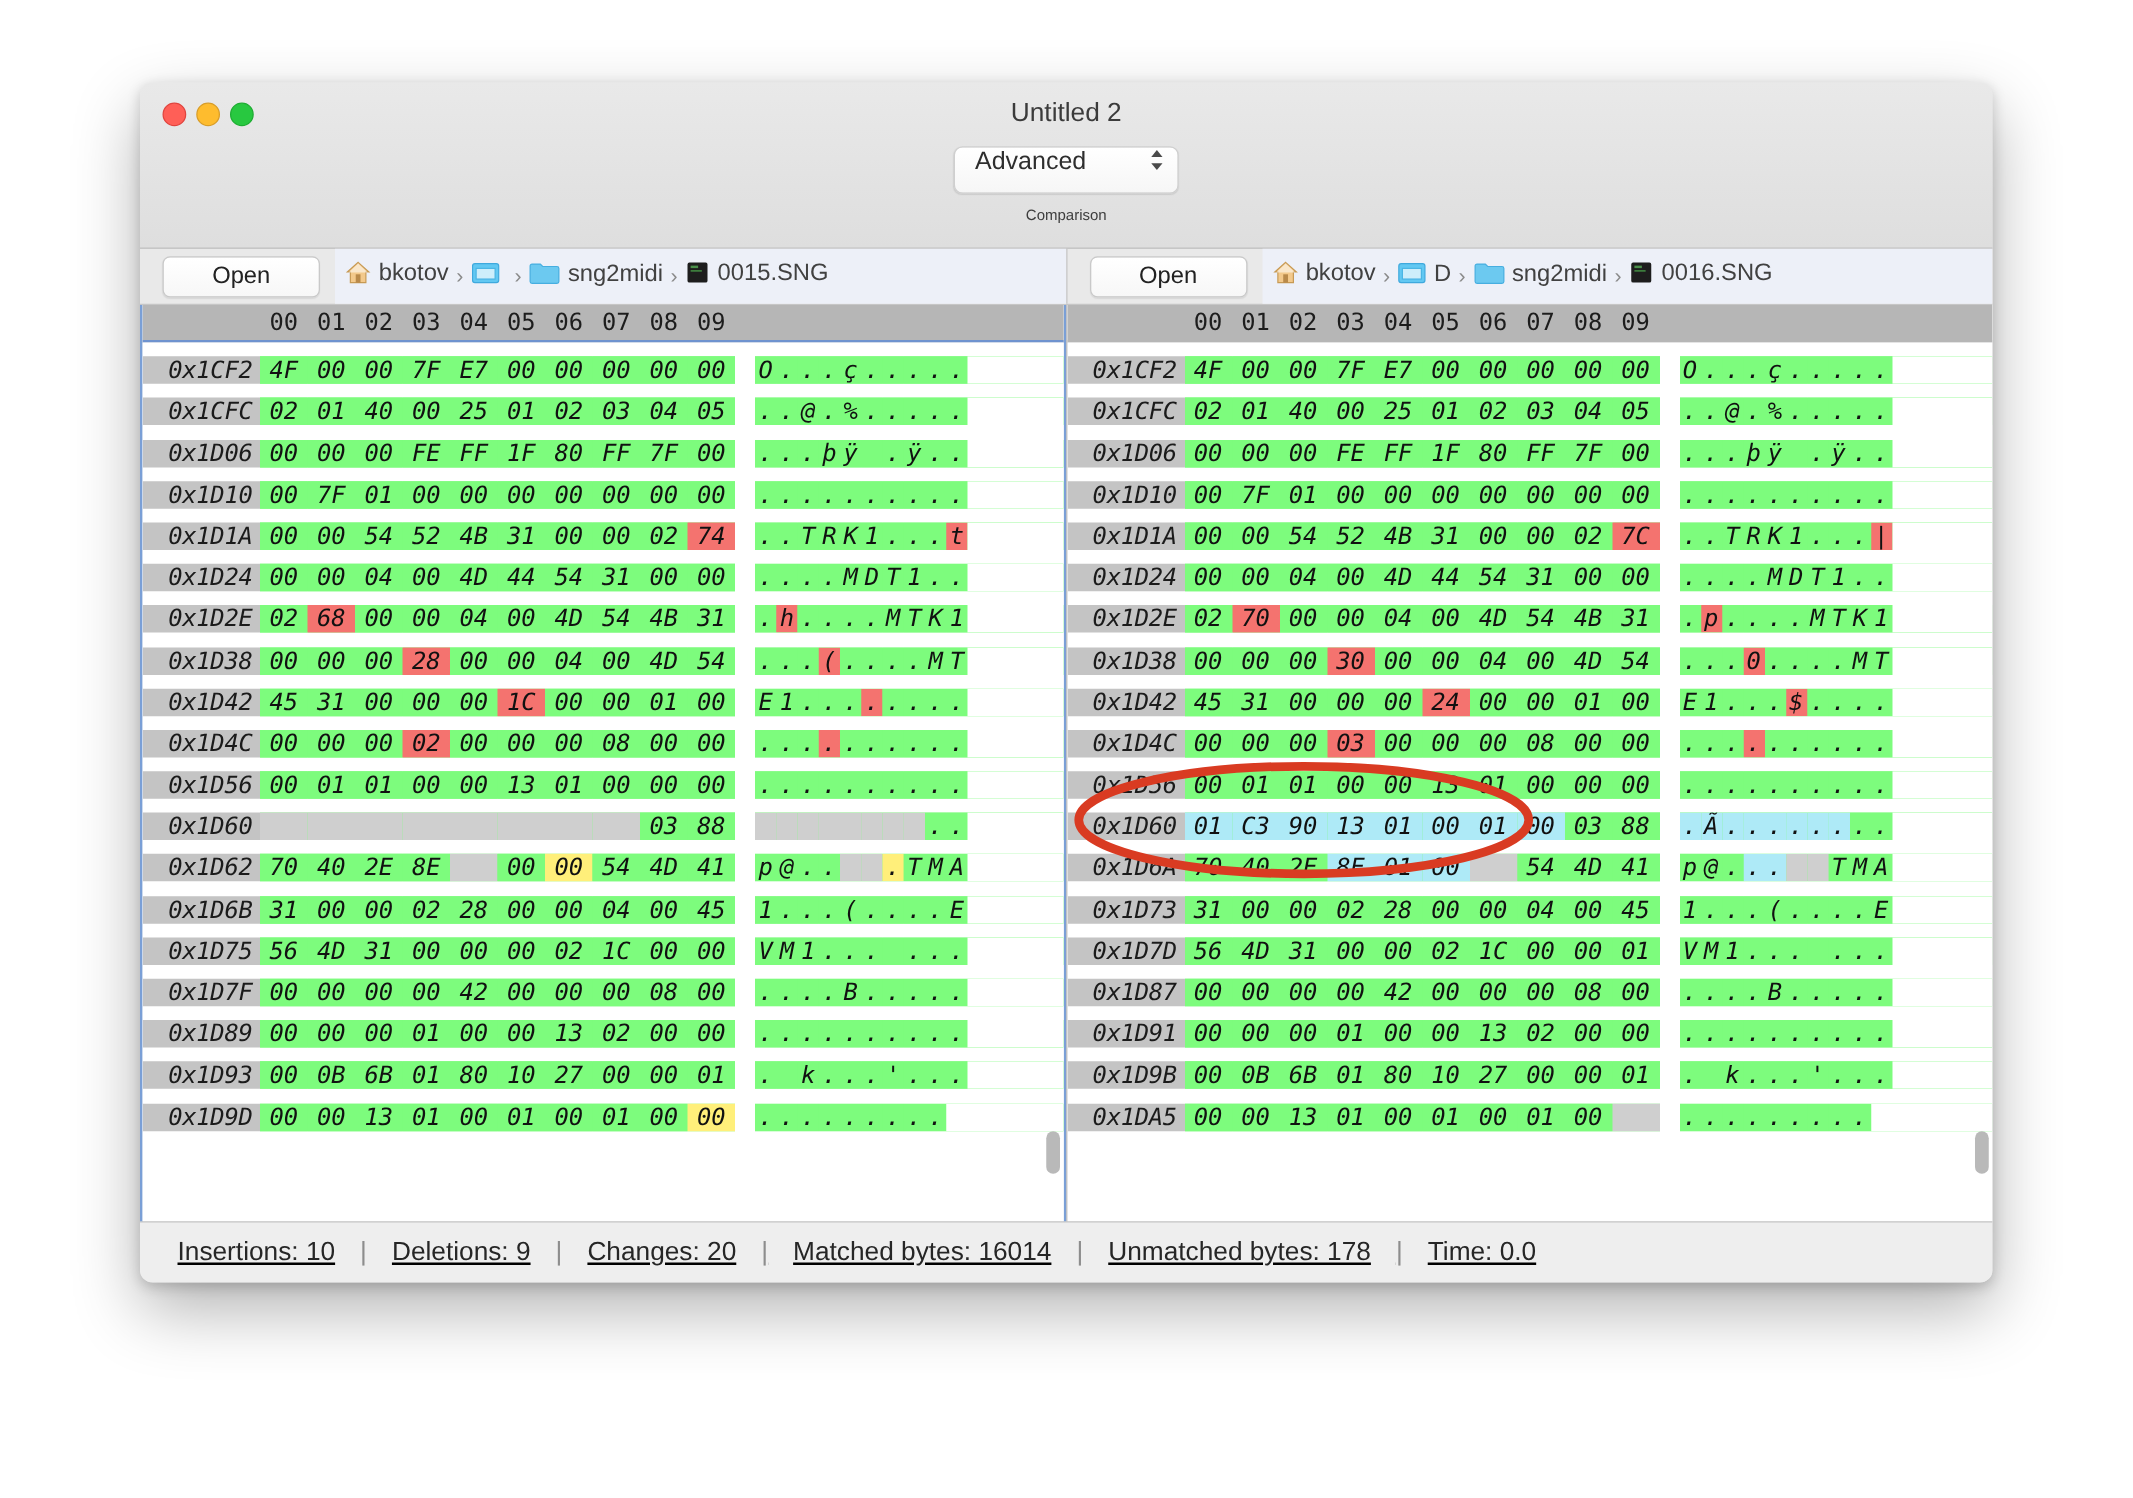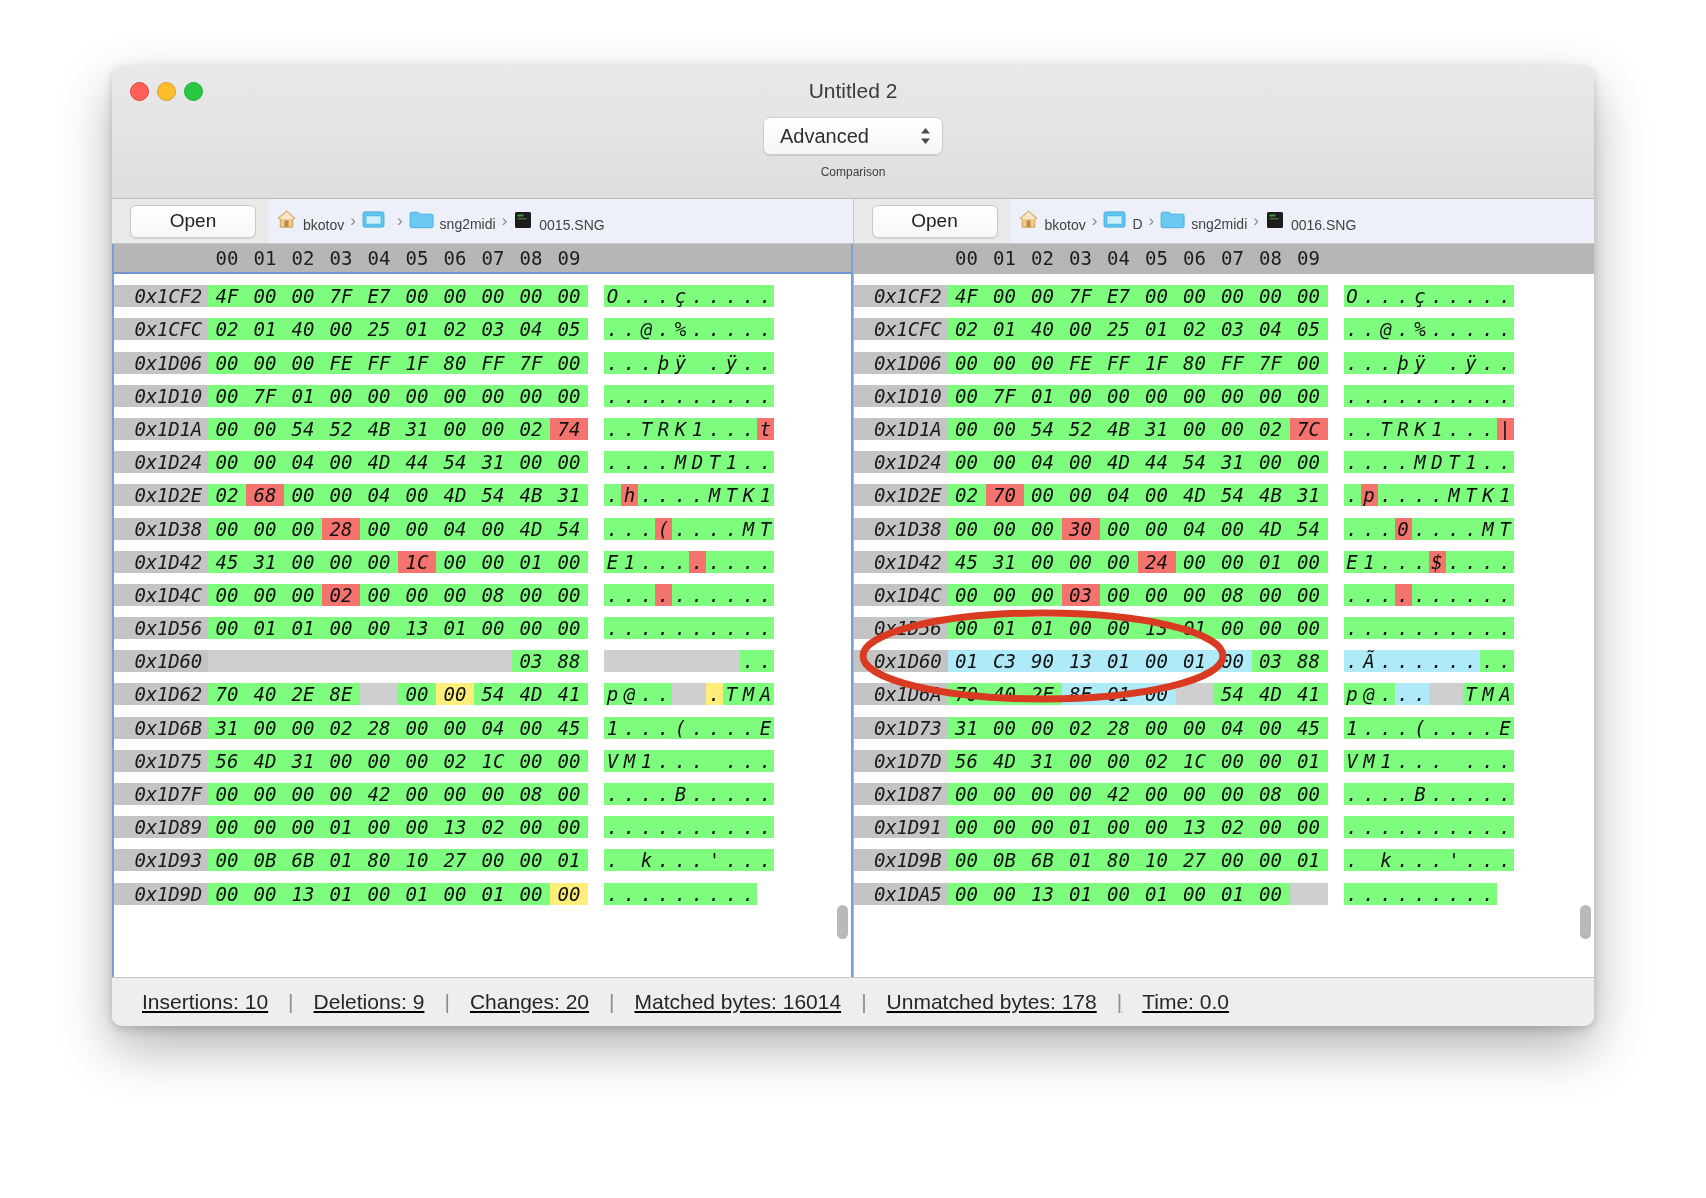--- a/index.html
+++ b/index.html
@@ -21,21 +21,21 @@
             background:linear-gradient(#e9e9e9,#dedede);
             border-bottom:1px solid #b9b9b9;}
   .traffic{position:absolute;left:18px;top:16px;display:flex;gap:8px;}
   .light{width:17px;height:17px;border-radius:50%;}
   .light.red{background:#ff5f57;border:.5px solid #e0443e;}
   .light.yellow{background:#febc2e;border:.5px solid #d89d28;}
   .light.green{background:#28c840;border:.5px solid #1ead32;}
   .wtitle{position:absolute;left:0;right:0;top:13px;text-align:center;
           font-size:21px;color:#3b3b3b;}
   .popupwrap{position:absolute;left:0;right:0;top:51px;text-align:center;}
-  .popup{display:inline-flex;align-items:center;justify-content:space-between;
+  .popup{display:inline-flex;justify-content:space-between;
          width:180px;height:38px;padding:0 10px 0 16px;
          background:linear-gradient(#ffffff,#f6f6f6);
          border:1px solid #cfcfcf;border-radius:7px;
          box-shadow:0 1px 1px rgba(0,0,0,0.10);
          font-size:20px;color:#2e2e2e;box-sizing:border-box;cursor:default;}
   .chev{display:flex;flex-direction:column;gap:2px;line-height:0;color:#555;}
   .chev svg{display:block;}
   .popuplabel{position:absolute;left:0;right:0;top:99px;text-align:center;
               font-size:12px;color:#3d3d3d;}
 
@@ -47,22 +47,22 @@
   .pathhalf + .pathhalf{border-left:1px solid #c6c6c6;}
   .openbtn{flex:0 0 auto;margin:0 12px 0 18px;width:124px;height:31px;
            background:linear-gradient(#ffffff,#f7f7f7);
            border:1px solid #c9c9c9;border-radius:6px;
            box-shadow:0 1px 1px rgba(0,0,0,.08);
            display:flex;align-items:center;justify-content:center;
            font-size:19px;color:#222;cursor:default;}
   .crumbs{flex:1 1 auto;height:100%;min-width:0;overflow:hidden;
           background:#edf0f8;display:flex;align-items:center;
           gap:5px;padding-left:8px;white-space:nowrap;}
-  .crumb{display:inline-flex;align-items:flex-end;gap:6px;
-         font-size:14px;color:#414141;}
+  .crumb{display:inline-flex;align-items:flex-start;gap:6px;
+         font-size:19px;color:#414141;}
   .sep{color:#8a8a8a;font-size:17px;padding:0 1px;}
   .ico{flex:0 0 auto;display:inline-block;}
 
   
   .body{flex:1 1 auto;display:flex;min-height:0;background:#ffffff;}
   .pane{flex:1 1 50%;display:flex;flex-direction:column;min-width:0;
         position:relative;overflow:hidden;}
   .pane.left{border:2px solid #7a9fd6;border-top:none;border-bottom:none;
              box-sizing:border-box;}
   .pane.right{border-left:1px solid #b5b5b5;}

